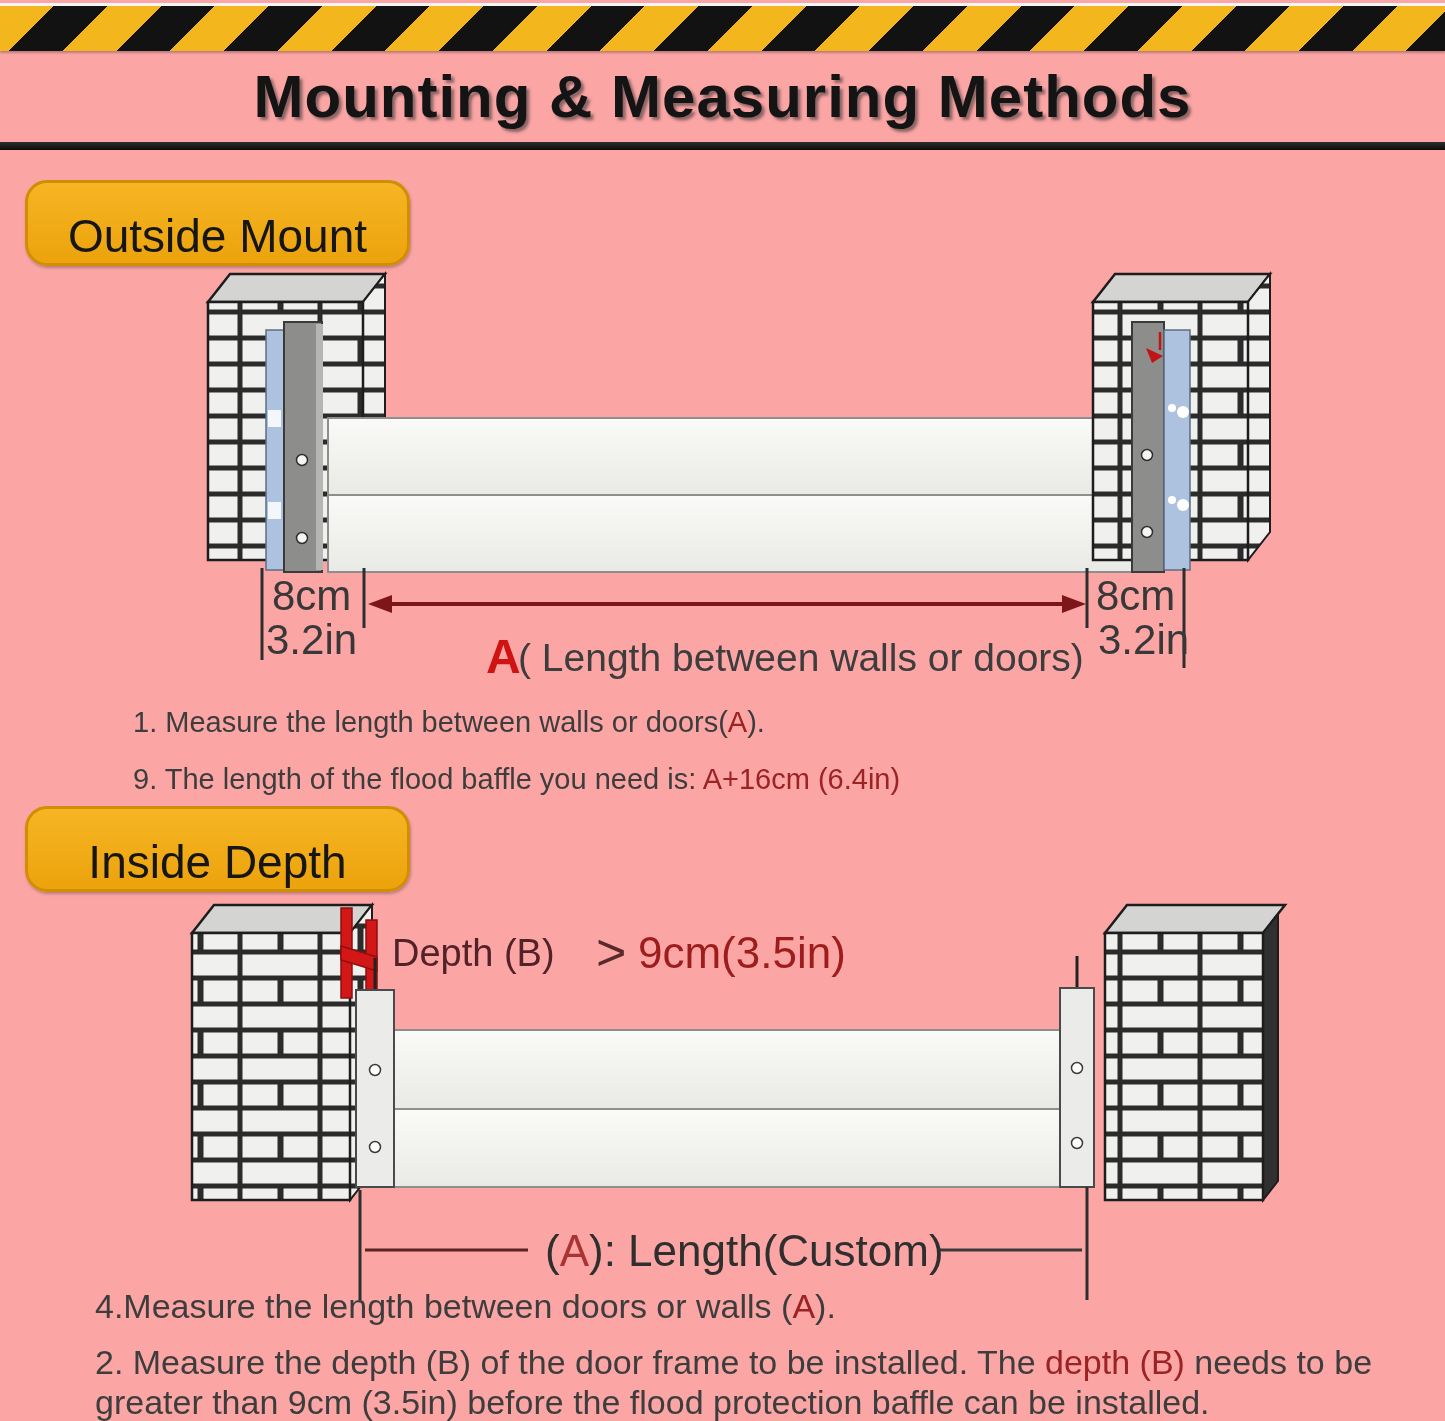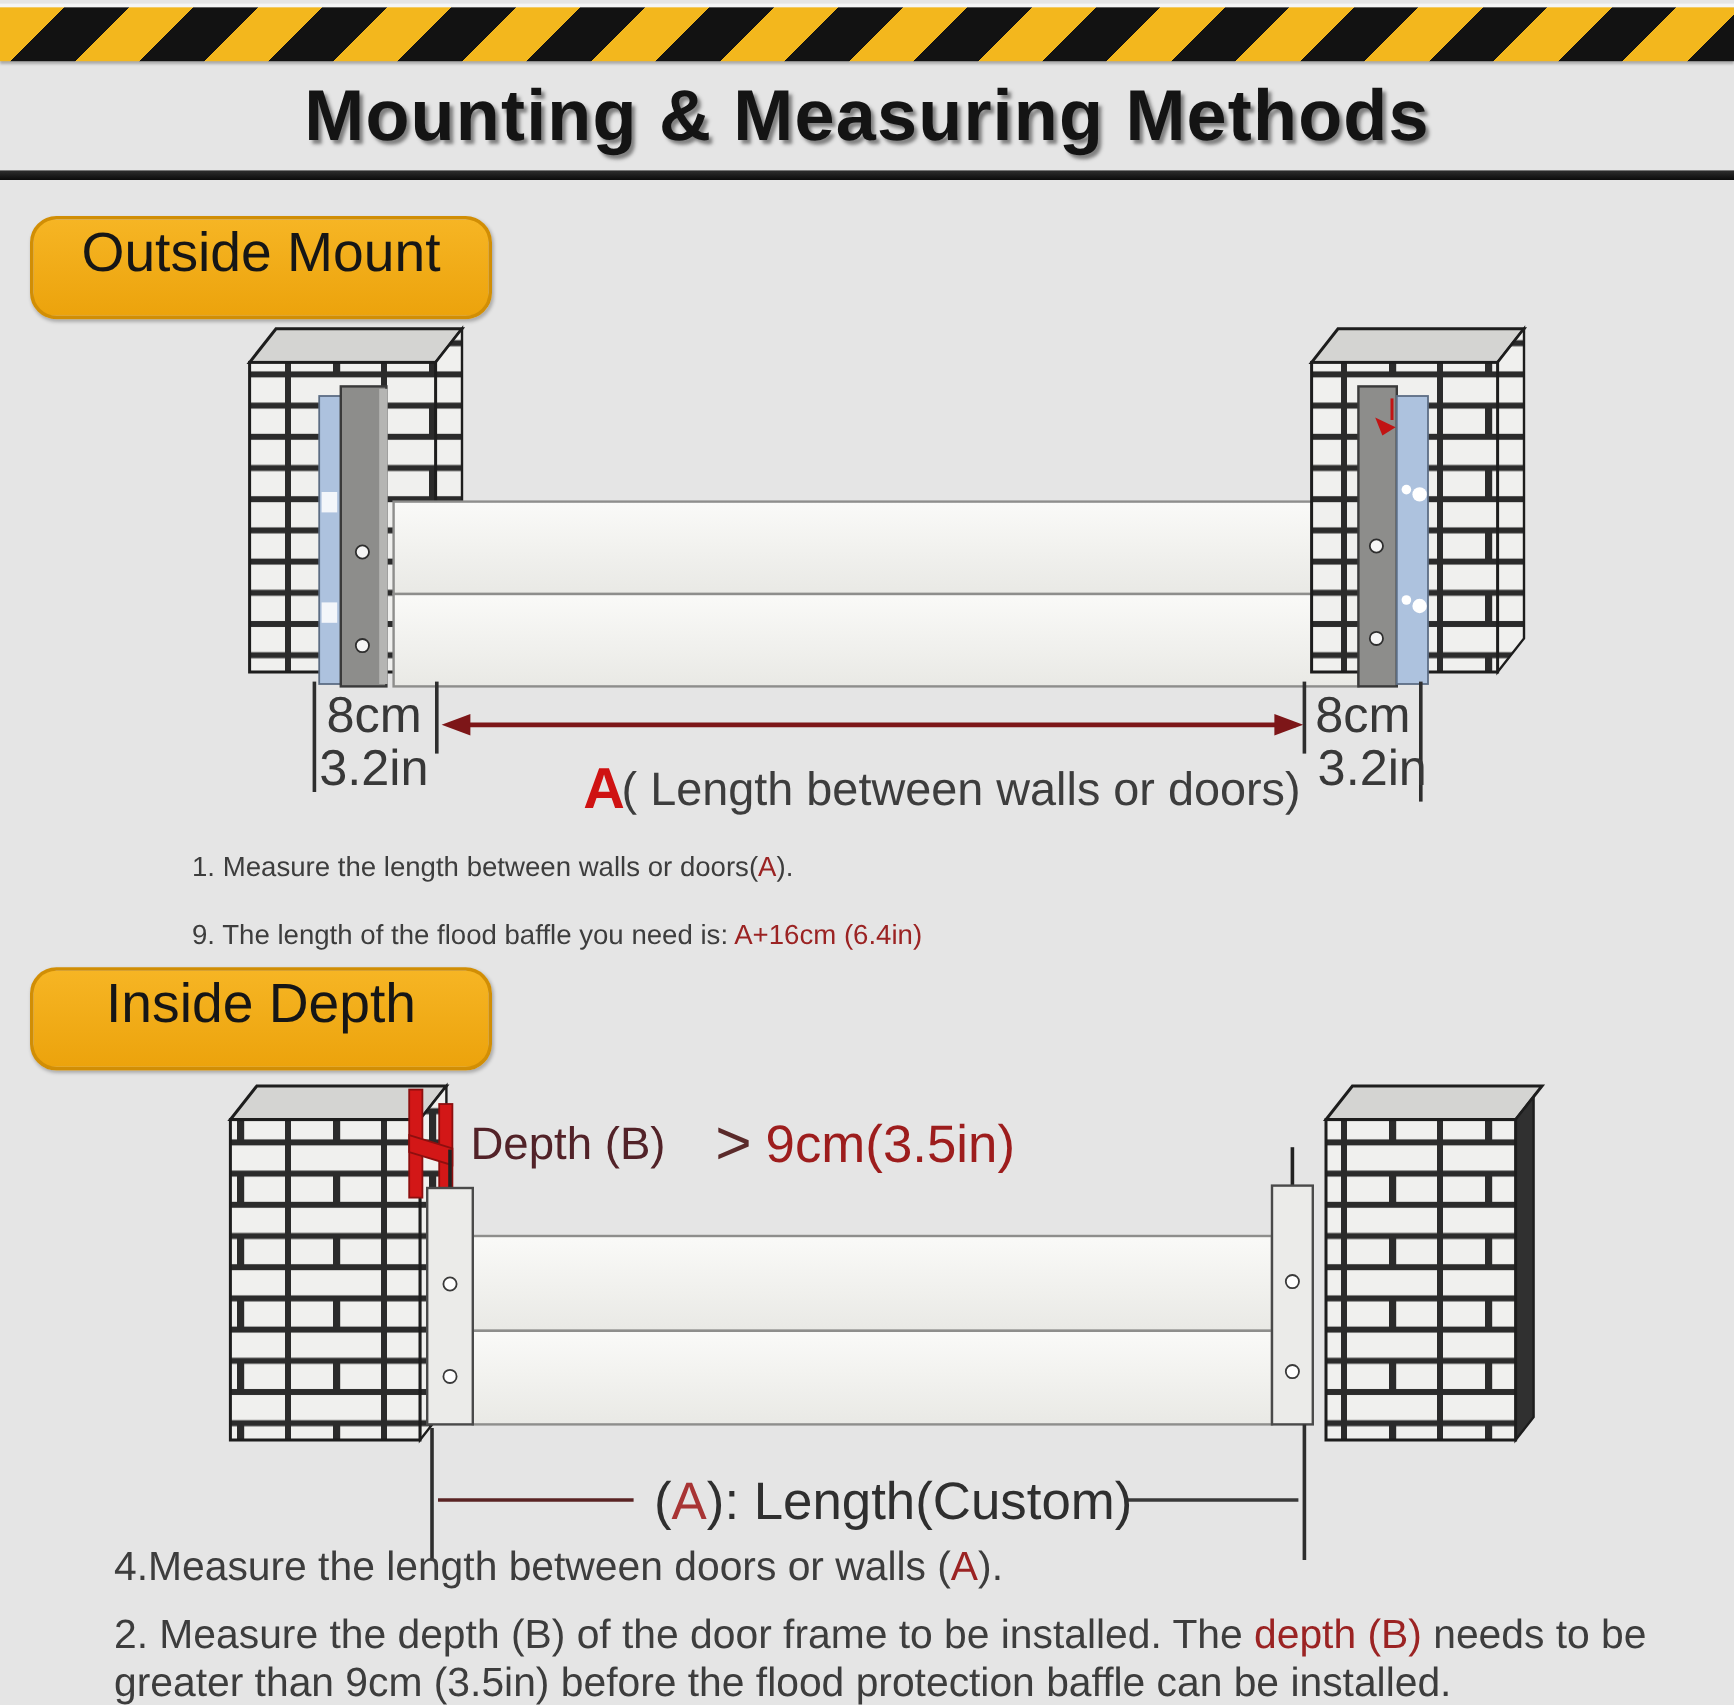--- a/index.html
+++ b/index.html
@@ -1,44 +1,44 @@
 <!DOCTYPE html>
 <html><head>
 <meta charset="utf-8">
 <style>
   html,body{margin:0;padding:0;background:#ffffff;}
-  .page{position:relative;width:1445px;height:1421px;background:#e5e5e5;overflow:hidden;
+  .page{position:relative;width:1445px;height:1421px;background:#fca5a5;overflow:hidden;
         font-family:"Liberation Sans",sans-serif;}
   
   .hazard{position:absolute;top:3px;left:0;width:100%;height:45px;
           background:repeating-linear-gradient(135deg,#f3b71d 0 38px,#121212 38px 76px);
           border-top:3px solid #f5f5f5;box-shadow:0 2px 2px rgba(0,0,0,.25);}
   
   .title-row{position:absolute;top:50px;left:0;width:100%;height:92px;
              display:flex;align-items:center;justify-content:center;}
   .title-row h1{margin:0;font-size:60px;font-weight:bold;color:#141414;letter-spacing:1px;
                 text-shadow:3px 3px 3px rgba(45,45,45,.55);}
   .divider{position:absolute;top:142px;left:0;width:100%;height:8px;
            background:linear-gradient(#2e2e2e,#0b0b0b);}
   
   .badge{position:absolute;left:25px;width:385px;height:86px;
          background:linear-gradient(180deg,#f6b524,#eca30c);
          border:3px solid #d18e05;border-radius:22px;box-sizing:border-box;
-         display:flex;align-items:flex-start;justify-content:center;
+         display:flex;align-items:flex-end;justify-content:center;
          font-size:46px;color:#161616;box-shadow:1px 2px 3px rgba(0,0,0,.25);}
   .badge-outside{top:180px;}
   .badge-inside{top:806px;}
   
   .diagram{position:absolute;left:0;width:1445px;height:420px;}
   #svg-outside{top:260px;}
   #svg-inside{top:900px;}
   svg text{font-family:"Liberation Sans",sans-serif;}
   
   .steps{position:absolute;color:#3d3d3d;}
-  .steps-outside{left:133px;top:694px;font-size:23px;line-height:57px;width:1270px;margin-left:27px;}
+  .steps-outside{left:133px;top:694px;font-size:29px;line-height:57px;width:1270px;}
   .steps-inside{left:95px;top:1286px;font-size:34px;line-height:40px;width:1320px;}
   .steps-inside .step-first{margin-bottom:16px;}
   .red{color:#9b2323;}
 </style>
 </head>
 <body>
 
 <div class="page">
 
   <div class="hazard"></div>

